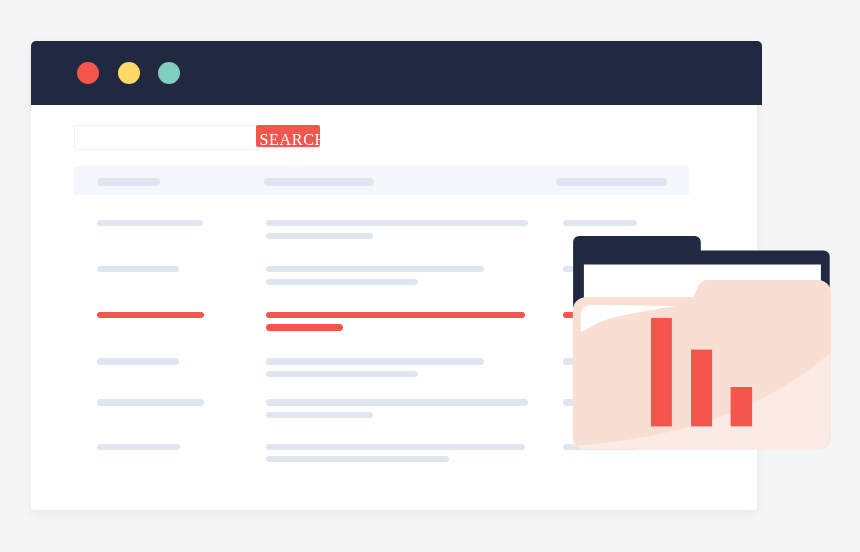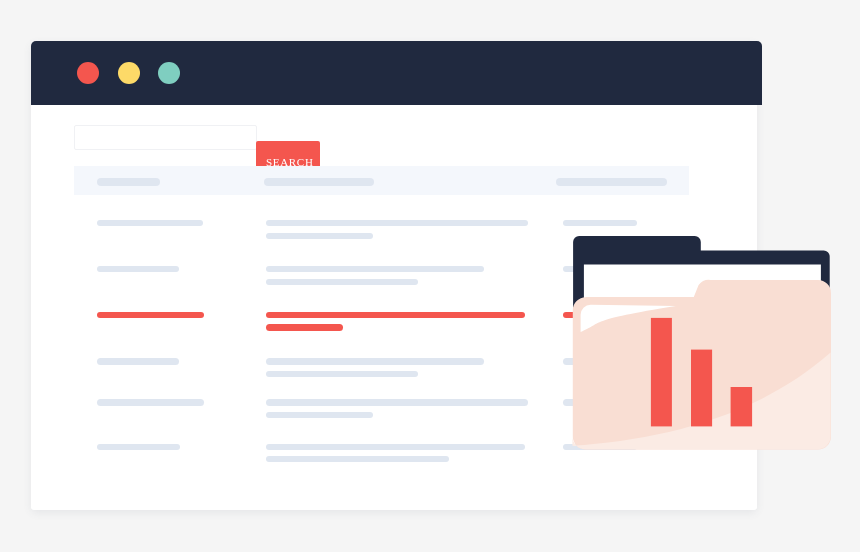--- a/index.html
+++ b/index.html
@@ -15,25 +15,25 @@
   .titlebar{position:absolute;left:0;top:0;width:730.5px;height:64px;
     background:#20293f;border-radius:5px 5px 0 0;}
   .dot{position:absolute;top:21px;width:22.2px;height:22.2px;border-radius:50%;}
   .winbody{position:absolute;left:0;top:64px;width:726px;height:405px;
     background:#ffffff;border-radius:0 0 3px 3px;}
 
   
   .search-input{position:absolute;left:42.5px;top:84px;width:183px;height:24.5px;
     background:#ffffff;border:1px solid #f0f1f4;border-radius:2px;box-sizing:border-box;
     outline:none;font-size:11px;padding:0 6px;color:#5b6475;}
-  .search-btn{position:absolute;left:225px;top:84px;width:64px;height:41px;
+  .search-btn{position:absolute;left:225px;top:84px;width:64px;height:22px;
     background:#f4564e;border-radius:2px;border:0;padding:0;cursor:pointer;
-    color:#ffffff;font-family:"Liberation Serif",serif;font-size:11px;
+    color:#ffffff;font-family:"Liberation Serif",serif;font-size:16px;
     font-weight:400;letter-spacing:0.7px;text-align:center;line-height:30px;
-    text-indent:3.5px;margin-top:16px;}
+    text-indent:3.5px;}
 
   
   .thead{position:absolute;left:43px;top:125px;width:615px;height:29px;background:#f4f7fc;}
   .trow{position:absolute;left:0;top:0;width:726px;height:0;}
   .bar{position:absolute;border-radius:3.5px;background:#dfe6f0;height:6.3px;}
   .bar.h{height:7.6px;border-radius:4px;}
   .bar.red{background:#f4564e;}
 
   
   .folder{position:absolute;left:565px;top:228px;width:280px;height:232px;}

